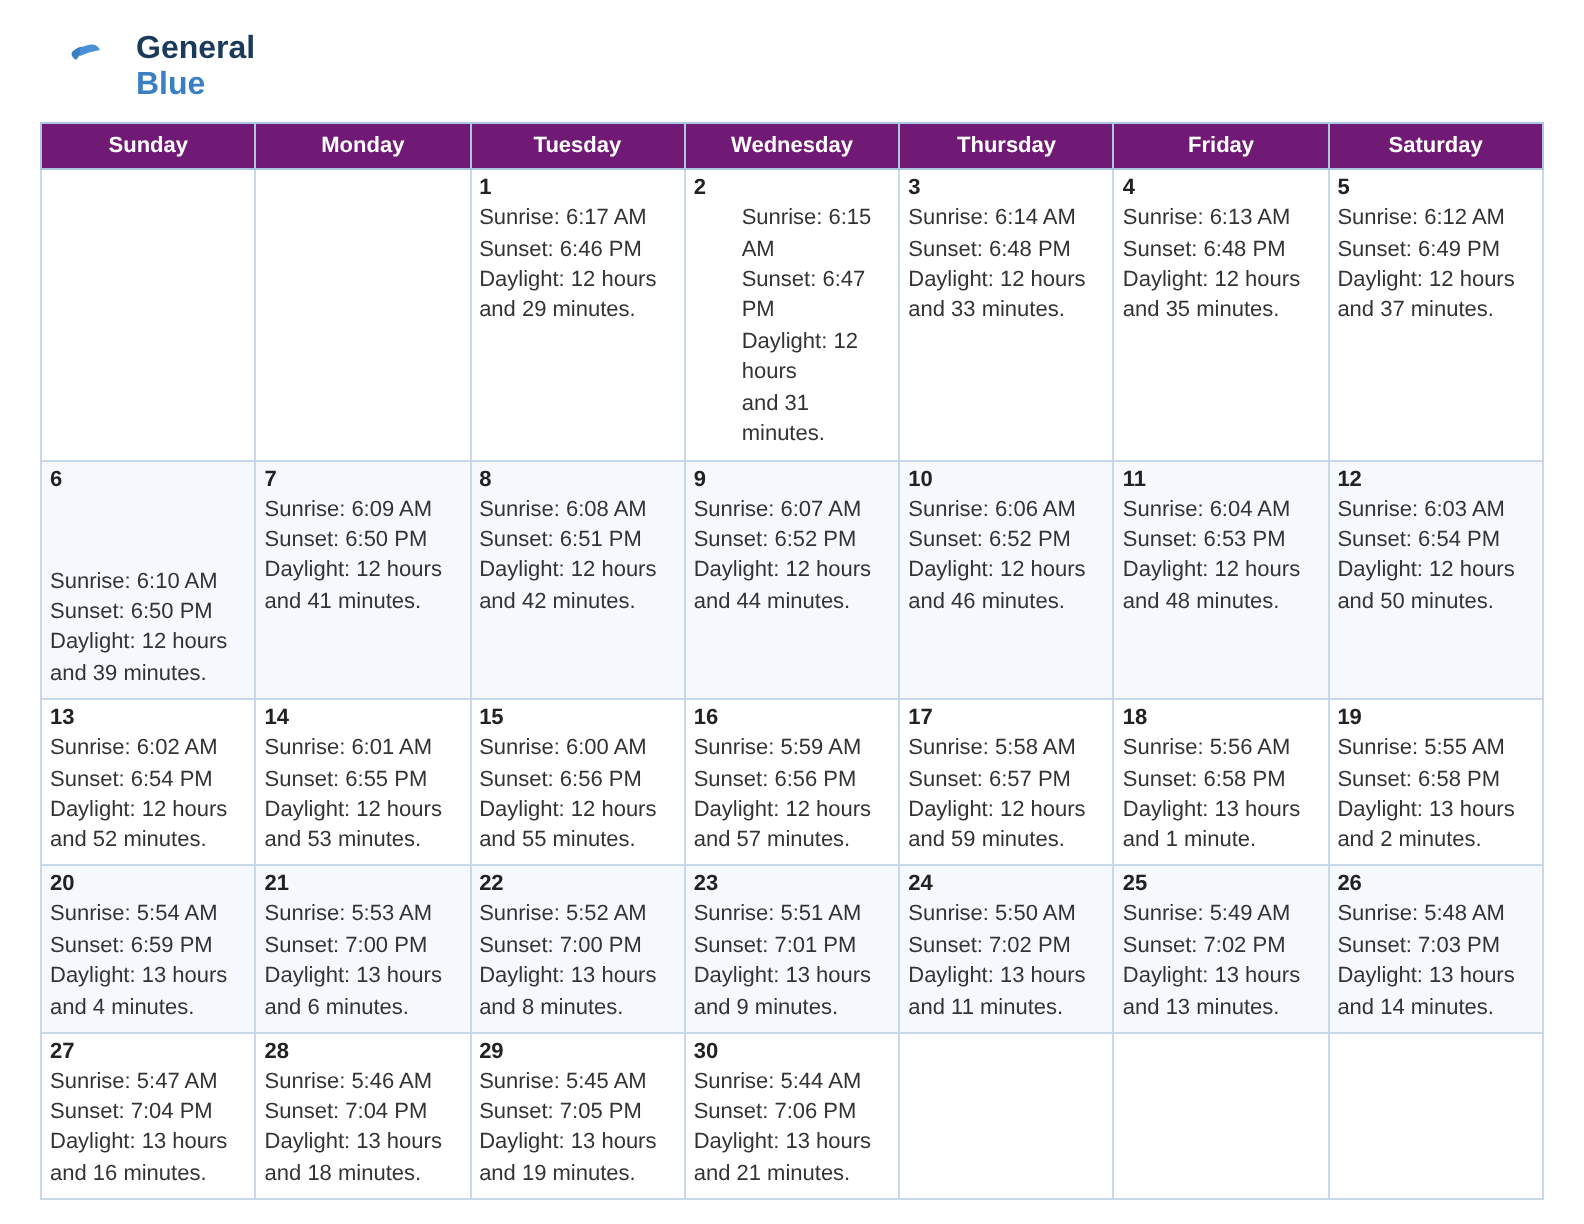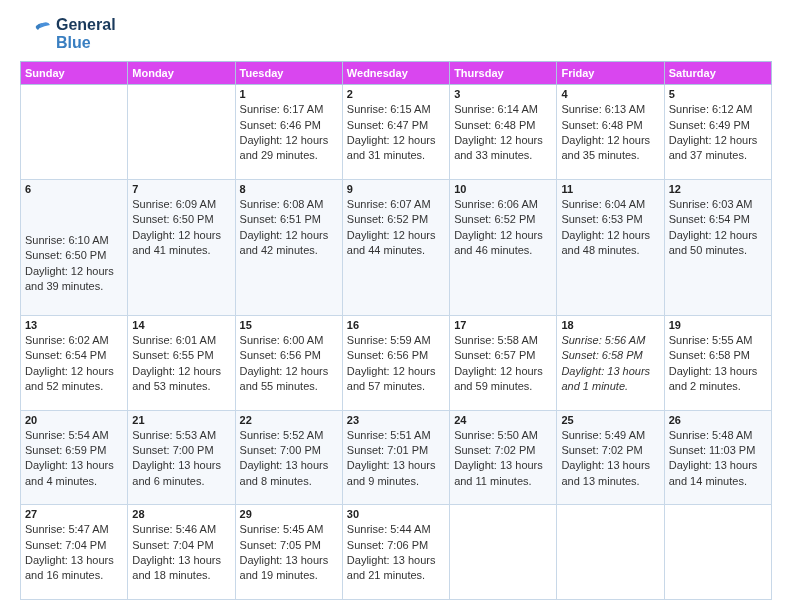--- a/index.html
+++ b/index.html
@@ -40,24 +40,24 @@
       font-size: 14px;
       color: #333;
     }
     .calendar {
       flex: 1;
       border-collapse: collapse;
       width: 100%;
       font-size: 9.5px;
     }
     .calendar th {
-      background: #d946ef;
+      background: #701a75;
       color: #fff;
       padding: 5px 4px;
-      text-align: left;
+      text-align: center;
       font-size: 11px;
       font-weight: bold;
       border: 1px solid #adc6e0;
     }
     .calendar td {
       border: 1px solid #c8d8e8;
       vertical-align: top;
       padding: 3px 4px;
       width: calc(100% / 7);
       background: #fff;
@@ -84,21 +84,21 @@
     table.calendar {
       table-layout: fixed;
     }
   </style>
 </head>
 <body>
 
 <div class="page">
   <div class="header">
     <div class="logo">
-    <div style="display:flex;align-items:center;gap:4px;">
+    <div style="display:flex;align-items:center;gap:16px;">
       <svg width="32" height="32" viewBox="0 0 32 32">
         <path d="M16 8 Q20 4 24 6 Q20 9 18 12 Q15 10 16 8Z" fill="#3a7fc1"></path>
         <path d="M20 6 Q28 2 30 7 Q24 8 20 10Z" fill="#4a90d9"></path>
       </svg>
       <div>
         <div style="font-size:16px;font-weight:bold;color:#1a3a5c;line-height:1.1;">General</div>
         <div style="font-size:16px;font-weight:bold;color:#3a7fc1;line-height:1.1;">Blue</div>
       </div>
     </div>
   </div>
@@ -126,21 +126,21 @@
           <td class="empty-cell"></td>
           <td>
             <span class="day-num">1</span>
             <div class="day-detail" style="white-space: pre-line;">Sunrise: 6:17 AM
 Sunset: 6:46 PM
 Daylight: 12 hours
 and 29 minutes.</div>
           </td>
           <td>
             <span class="day-num">2</span>
-            <div class="day-detail" style="white-space: pre-line;">Sunrise: 6:15 AM
+            <div class="day-detail" style="white-space: pre-line; margin-left: 24px;">Sunrise: 6:15 AM
 Sunset: 6:47 PM
 Daylight: 12 hours
 and 31 minutes.</div>
           </td>
           <td>
             <span class="day-num">3</span>
             <div class="day-detail" style="white-space: pre-line;">Sunrise: 6:14 AM
 Sunset: 6:48 PM
 Daylight: 12 hours
 and 33 minutes.</div>
@@ -242,21 +242,21 @@
           </td>
           <td>
             <span class="day-num">17</span>
             <div class="day-detail" style="white-space: pre-line;">Sunrise: 5:58 AM
 Sunset: 6:57 PM
 Daylight: 12 hours
 and 59 minutes.</div>
           </td>
           <td>
             <span class="day-num">18</span>
-            <div class="day-detail" style="white-space: pre-line; font-style: italic;">Sunrise: 5:56 AM
+            <div class="day-detail" style="white-space: pre-line;">Sunrise: 5:56 AM
 Sunset: 6:58 PM
 Daylight: 13 hours
 and 1 minute.</div>
           </td>
           <td>
             <span class="day-num">19</span>
             <div class="day-detail" style="white-space: pre-line;">Sunrise: 5:55 AM
 Sunset: 6:58 PM
 Daylight: 13 hours
 and 2 minutes.</div>
@@ -301,21 +301,21 @@
           <td>
             <span class="day-num">25</span>
             <div class="day-detail" style="white-space: pre-line;">Sunrise: 5:49 AM
 Sunset: 7:02 PM
 Daylight: 13 hours
 and 13 minutes.</div>
           </td>
           <td>
             <span class="day-num">26</span>
             <div class="day-detail" style="white-space: pre-line;">Sunrise: 5:48 AM
-Sunset: 11:03 PM
+Sunset: 7:03 PM
 Daylight: 13 hours
 and 14 minutes.</div>
           </td>
         </tr>
         <tr>
           <td>
             <span class="day-num">27</span>
             <div class="day-detail" style="white-space: pre-line;">Sunrise: 5:47 AM
 Sunset: 7:04 PM
 Daylight: 13 hours

